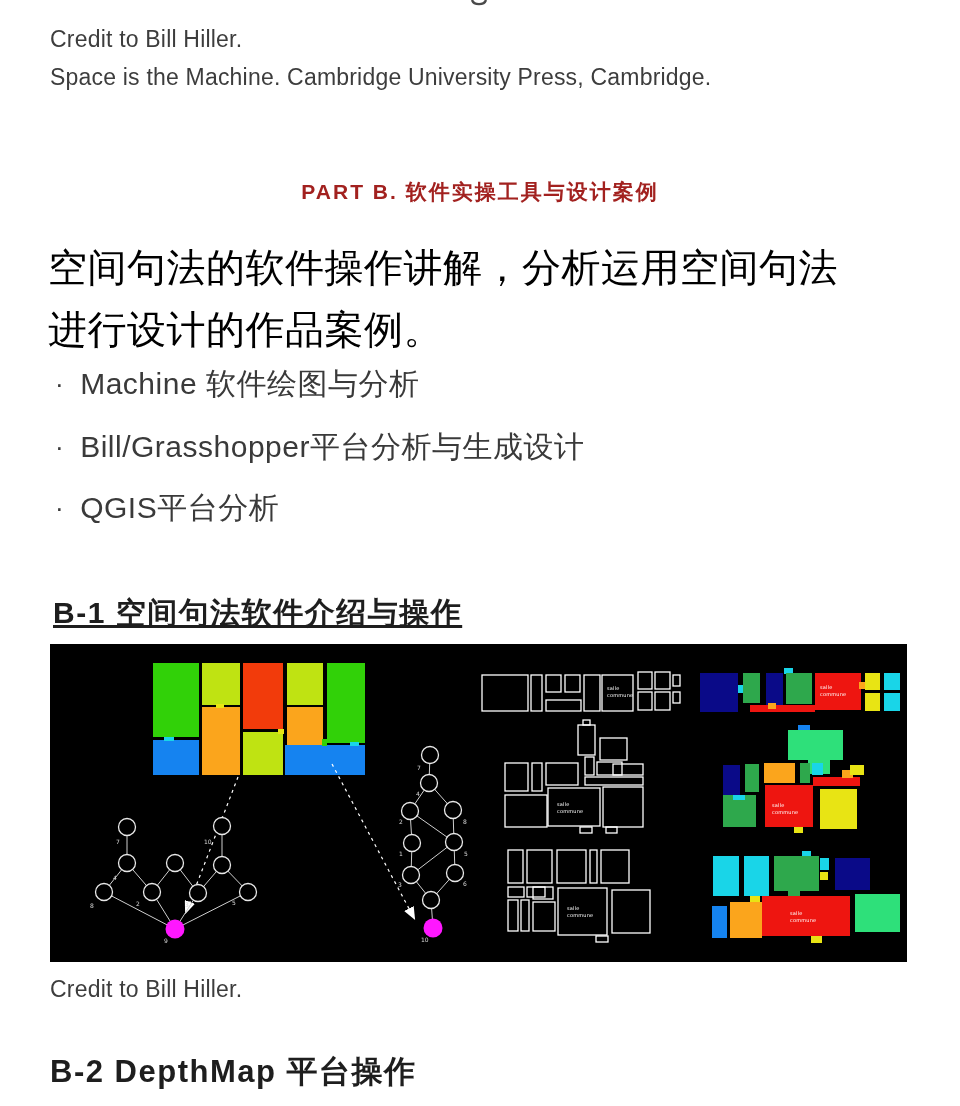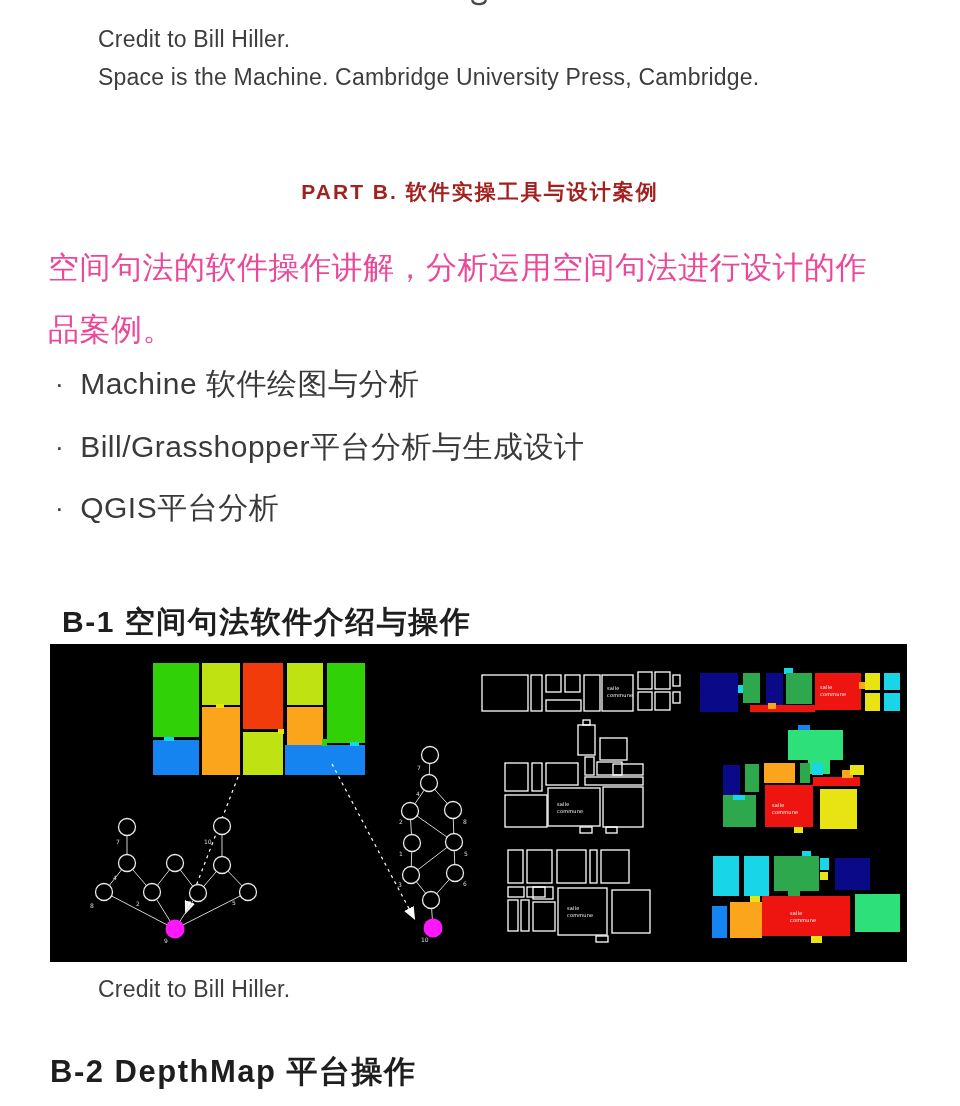--- a/index.html
+++ b/index.html
@@ -3,28 +3,28 @@
 <meta charset="utf-8">
 <style>
   html,body{margin:0;padding:0;}
   body{
     width:960px;height:1106px;background:#ffffff;position:relative;
     font-family:"Liberation Sans","DejaVu Sans",sans-serif;
     -webkit-font-smoothing:antialiased;
   }
   .abs{position:absolute;}
   p{margin:0;}
-  .credit{font-size:23px;color:#3d3d3d;letter-spacing:0.2px;margin-left:48px;}
+  .credit{font-size:23px;color:#3d3d3d;letter-spacing:0.2px;}
   .part-title{
     left:0;top:178px;width:960px;text-align:center;
     font-size:21px;font-weight:bold;color:#a2211f;letter-spacing:2px;
   }
   .intro{
     left:48px;top:237px;width:820px;
-    font-size:31px;line-height:62px;color:#ec4899;letter-spacing:0.5px;
+    font-size:39px;line-height:62px;color:#000000;letter-spacing:0.5px;
   }
   .bullet{
     left:55px;height:32px;display:flex;align-items:center;
     font-size:30px;color:#3a3a3a;letter-spacing:0.5px;
   }
   .bullet .dot{font-size:26px;margin-right:16px;color:#3a3a3a;}
   .h3{
     font-size:30px;font-weight:bold;color:#1e1e1e;letter-spacing:1.5px;
   }
   .figure-box{
@@ -61,21 +61,21 @@
 </div>
 <div class="abs bullet" style="top:431px;">
   <span class="dot">·</span>
   <span>Bill/Grasshopper平台分析与生成设计</span>
 </div>
 <div class="abs bullet" style="top:492px;">
   <span class="dot">·</span>
   <span>QGIS平台分析</span>
 </div>
 
-<h3 class="abs h3" style="left:50px;top:590px;margin:12px;">B-1 空间句法软件介绍与操作</h3>
+<h3 class="abs h3" style="left:50px;top:590px;margin:3px;text-decoration:underline;">B-1 空间句法软件介绍与操作</h3>
 
 <figure class="abs figure-box" style="margin:0;">
 <svg width="857" height="318" viewBox="0 0 857 318">
   <defs>
     <marker id="arrow" markerWidth="11" markerHeight="9" refX="9" refY="4.5" orient="auto">
       <path d="M0,0 L11,4.5 L0,9 z" fill="#ffffff"></path>
     </marker>
   </defs>
   <rect x="0" y="0" width="857" height="318" fill="#000000"></rect>
 

